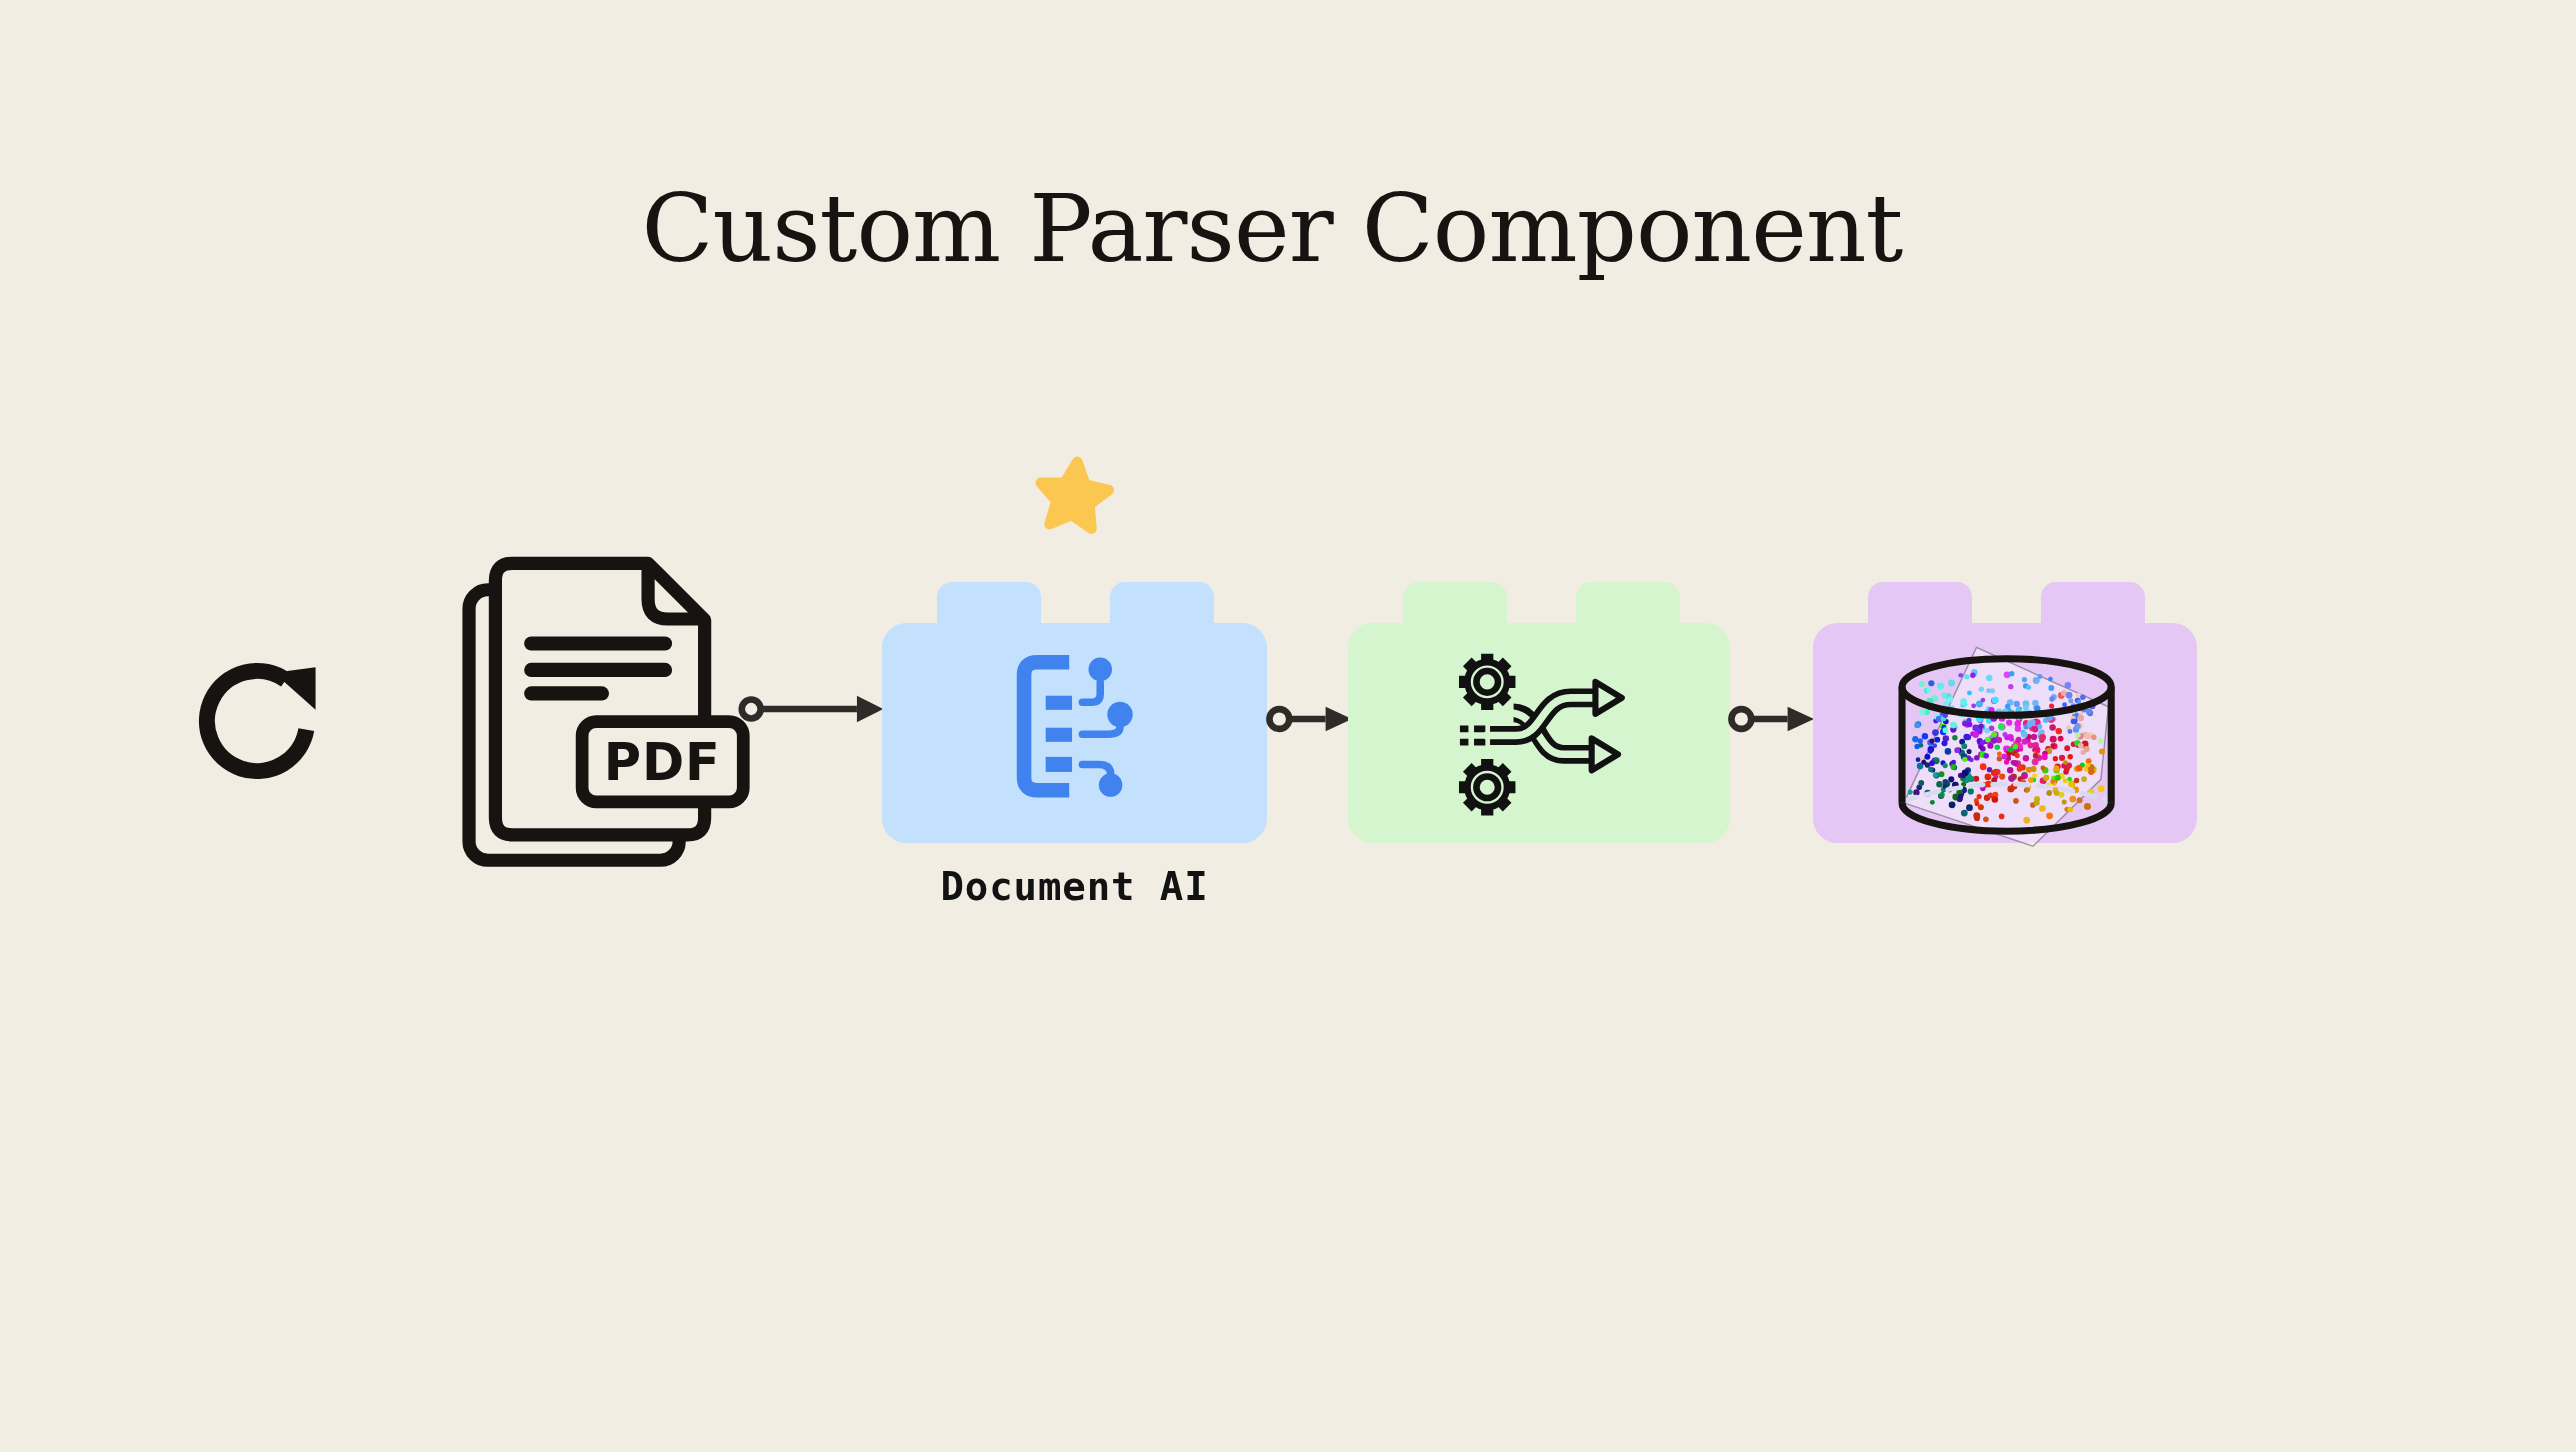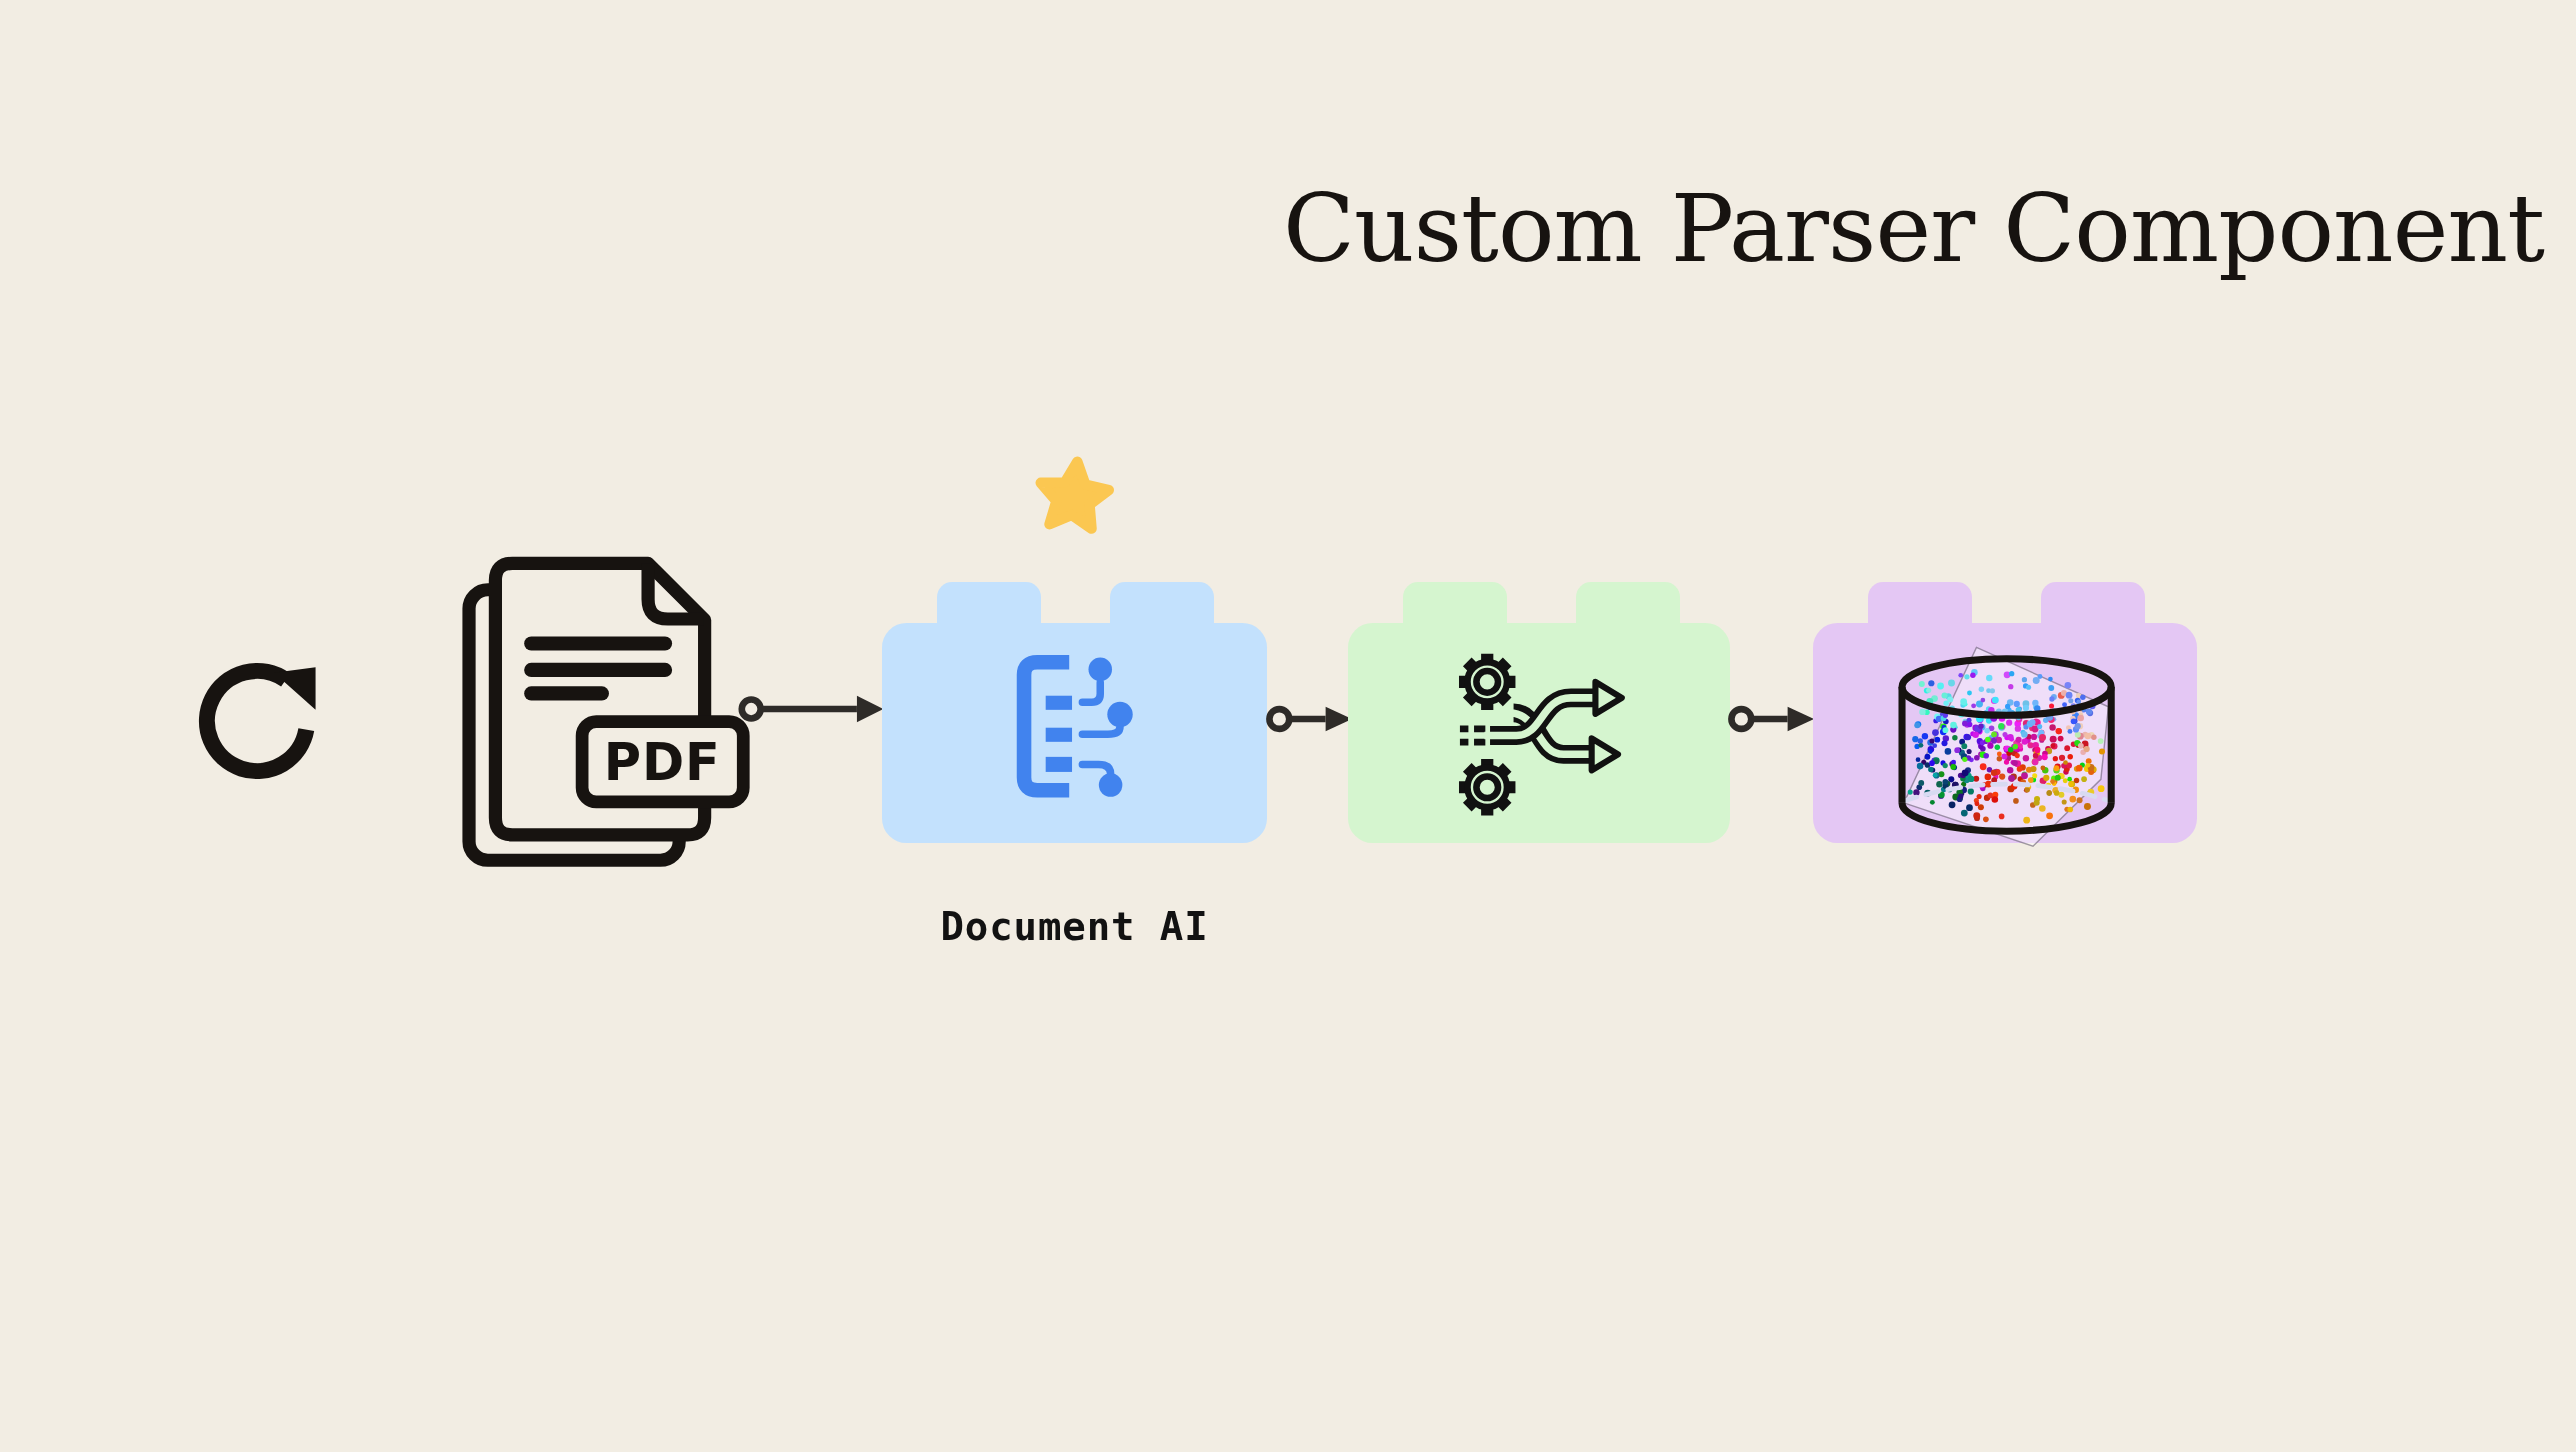--- a/index.html
+++ b/index.html
@@ -6,33 +6,33 @@
     --bg:#f2ede3; --ink:#171310; --connector:#2e2b28;
     --blue-block:#c3e1fd; --green-block:#d5f5cf; --purple-block:#e4c7f4;
     --star:#fbc751; --docai-icon:#4183ee;
   }
   *{box-sizing:border-box;margin:0;padding:0}
   html,body{width:2576px;height:1452px}
   body{background:var(--bg);font-family:"Liberation Sans",sans-serif;overflow:hidden}
   .stage{position:relative;width:2576px;height:1452px;background:var(--bg)}
 
   .title{
-    position:absolute;left:0;right:32px;top:177px;text-align:right;
+    position:absolute;left:0;right:32px;top:177px;text-align:center;
     font-family:"DejaVu Serif","Liberation Serif",serif;
     font-size:94px;font-weight:500;letter-spacing:-0.9px;color:var(--ink);line-height:1.1;
   }
   .subtitle{
     position:absolute;left:49px;right:0;top:1143px;text-align:center;
     font-family:"Liberation Sans",sans-serif;font-size:68px;font-weight:400;
     letter-spacing:0.9px;color:#101010;
   }
   .docai-label{
     position:absolute;left:882px;width:385px;top:864px;text-align:center;
     font-family:"DejaVu Sans Mono","Liberation Mono",monospace;
-    font-size:39px;font-weight:bold;letter-spacing:0.9px;color:#121212;margin-top:40px;
+    font-size:39px;font-weight:bold;letter-spacing:0.9px;color:#121212;
   }
 
   .brick{position:absolute;top:582px;width:385px;height:260px}
   .brick .stud{position:absolute;top:0;width:104px;height:58px;border-radius:15px 15px 0 0;background:var(--c)}
   .brick .stud.s1{left:55px}
   .brick .stud.s2{left:228px}
   .brick .body{position:absolute;left:0;top:41px;width:100%;height:220px;border-radius:24.5px;background:var(--c)}
   .brick-blue{left:882px;--c:var(--blue-block)}
   .brick-green{left:1348px;width:382px;--c:var(--green-block)}
   .brick-purple{left:1813px;width:384px;--c:var(--purple-block)}

